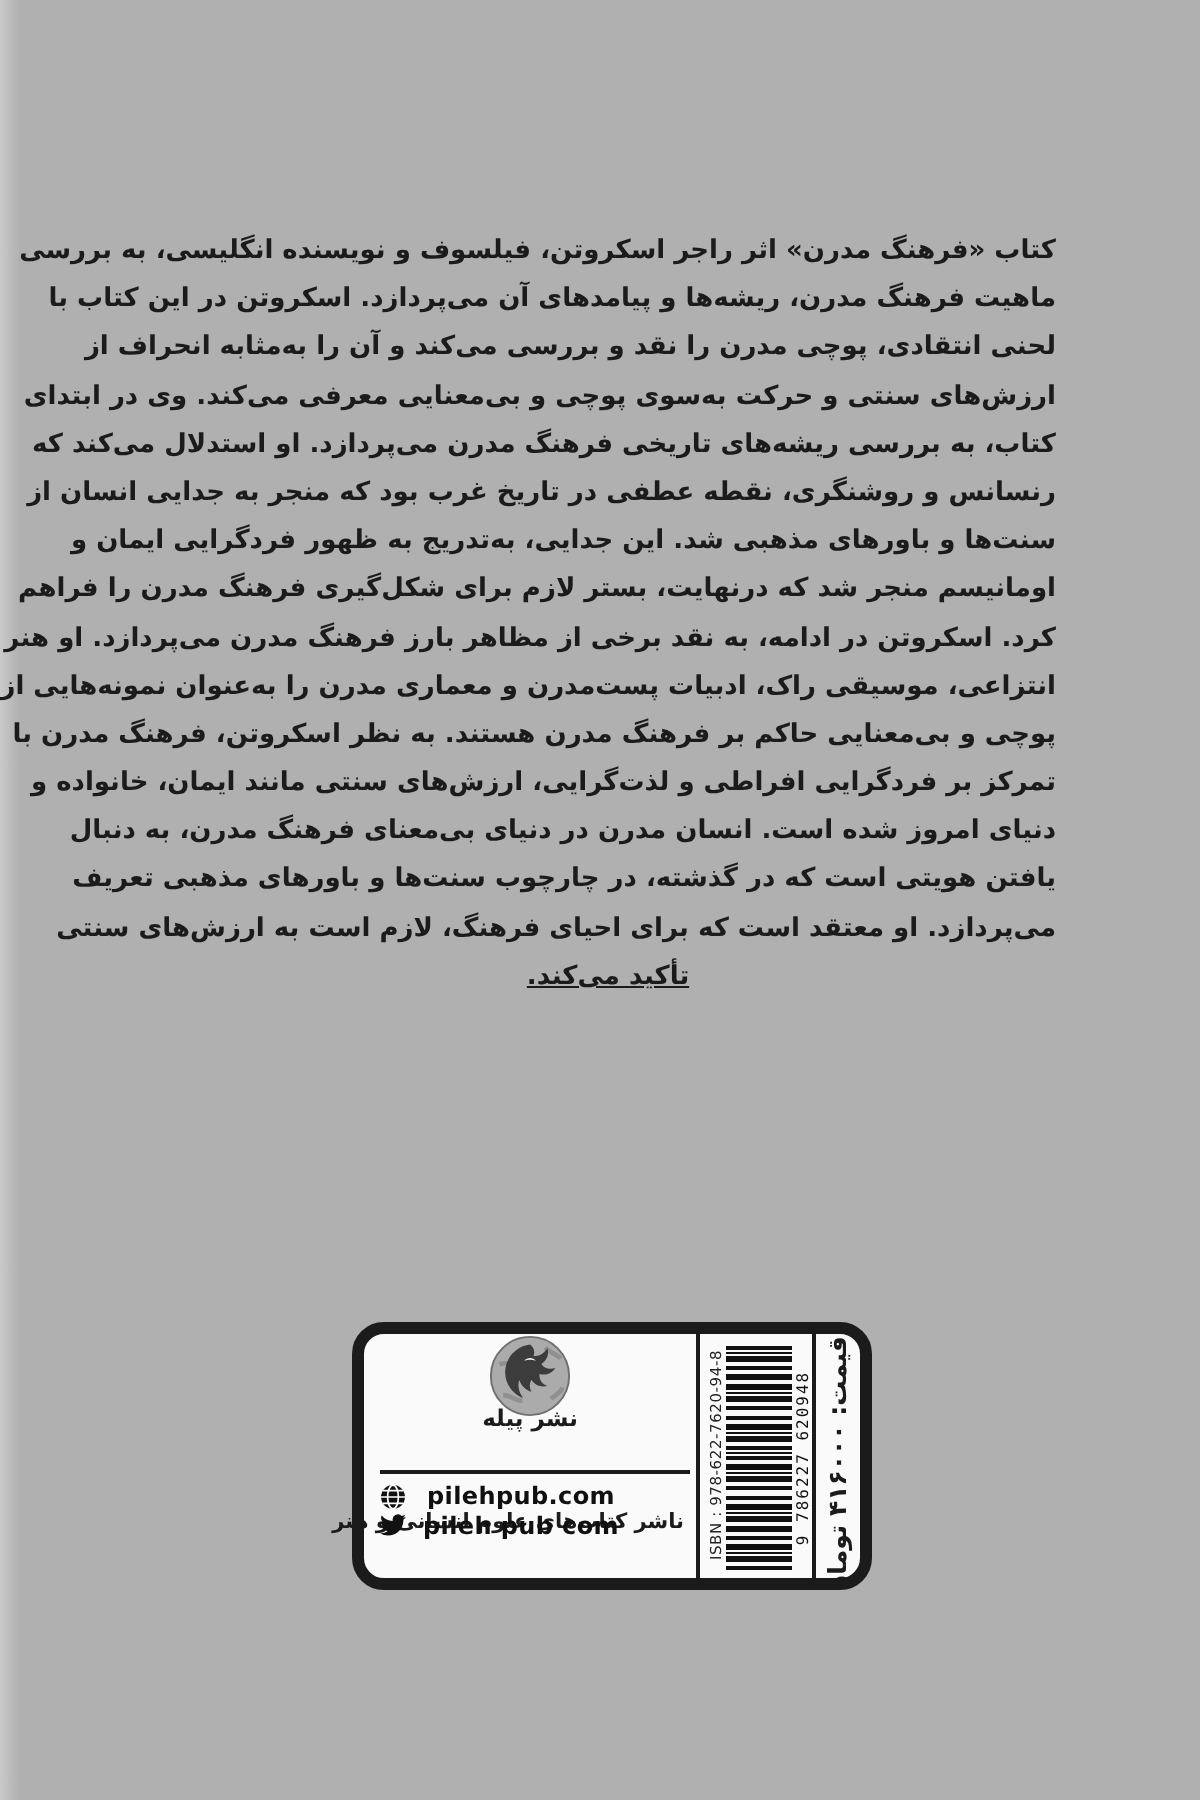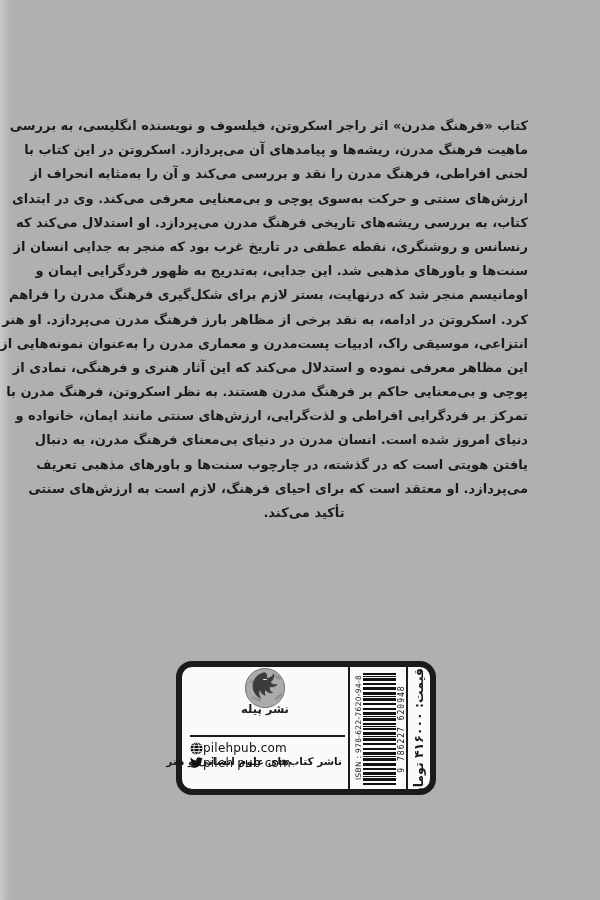--- a/index.html
+++ b/index.html
@@ -11,21 +11,21 @@
   .edge-light{position:absolute;left:0;top:0;width:10px;height:100%;
     background:linear-gradient(90deg,#c9c9c9,rgba(176,176,176,0));}
   
   .synopsis{position:absolute;top:114px;left:80px;right:72px;direction:rtl;}
   .line{
     height:24.2px;line-height:24.2px;
     font-size:13px;font-weight:700;color:var(--ink,#1b1b1b);
     text-align:justify;text-align-last:justify;-moz-text-align-last:justify;
     white-space:nowrap;overflow:visible;
   }
-  .line.last{text-align-last:center;-moz-text-align-last:center;}
+  .line.last{text-align-last:center;text-decoration:underline;-moz-text-align-last:center;}
   
   .pub-box{
     position:absolute;left:176px;top:661px;width:260px;height:134px;
     box-sizing:border-box;border:6px solid var(--ink,#1b1b1b);border-radius:16px;
     background:var(--paper,#fafafa);
   }
   .box-inner{position:relative;width:100%;height:100%;}
   .links-col{position:absolute;left:0;top:0;width:166px;height:122px;}
   .bc-col{position:absolute;left:166px;top:0;width:60px;height:122px;
     box-sizing:border-box;border-left:2px solid var(--ink,#1b1b1b);
@@ -35,22 +35,22 @@
   .logo-wrap{position:absolute;top:0;left:0;right:0;display:flex;justify-content:center;}
   .pub-name{position:absolute;top:36px;left:0;right:0;text-align:center;direction:rtl;
     font-size:11.5px;font-weight:700;color:var(--ink,#1b1b1b);line-height:13px;}
   .pub-tagline{position:absolute;top:50px;left:8px;width:152px;direction:rtl;
     font-size:10.5px;font-weight:700;color:var(--ink,#1b1b1b);line-height:16px;
     text-align:justify;text-align-last:justify;-moz-text-align-last:justify;white-space:nowrap;margin-top:36px;}
   .rule{position:absolute;top:68px;left:8px;width:155px;height:1.5px;background:var(--ink,#1b1b1b);}
   .link-rows{position:absolute;top:74px;left:8px;width:150px;}
   .link-row{display:flex;align-items:center;height:14.6px;}
   .link-row .icn{width:13px;height:13px;flex:0 0 13px;display:flex;}
-  .link-row .lbl{flex:1;text-align:left;padding-right:22px;
-    font-size:12px;font-weight:400;color:#101010;letter-spacing:.2px;}
+  .link-row .lbl{flex:1;text-align:center;padding-right:22px;
+    font-size:12px;font-weight:700;color:#101010;letter-spacing:.2px;}
   
   .isbn-vert{position:absolute;left:-51px;top:55px;width:120px;height:11px;
     transform:rotate(-90deg);text-align:center;
     font-size:7.5px;color:#222;letter-spacing:.3px;white-space:nowrap;
     font-family:"DejaVu Sans",sans-serif;}
   .barcode{position:absolute;left:-21px;top:40px;width:112px;height:44px;
     transform:rotate(-90deg);}
   .bars{width:112px;height:33px;background-color:var(--paper,#fafafa);
     background-image:
       repeating-linear-gradient(90deg,#111 0 2px,transparent 2px 5px),
@@ -65,29 +65,28 @@
 </style>
 </head>
 <body>
 
 <div class="page" style="--bg: #b0b0b0; --ink: #1b1b1b; --paper: #fafafa;">
   <div class="edge-light"></div>
 
   <div class="synopsis">
     <div class="line">کتاب «فرهنگ مدرن» اثر راجر اسکروتن، فیلسوف و نویسنده انگلیسی، به بررسی</div>
     <div class="line">ماهیت فرهنگ مدرن، ریشه‌ها و پیامدهای آن می‌پردازد. اسکروتن در این کتاب با</div>
-    <div class="line">لحنی افراطی، فرهنگ مدرن را نقد و بررسی می‌کند و آن را به‌مثابه انحراف از</div>
+    <div class="line">لحنی انتقادی، پوچی مدرن را نقد و بررسی می‌کند و آن را به‌مثابه انحراف از</div>
     <div class="line">ارزش‌های سنتی و حرکت به‌سوی پوچی و بی‌معنایی معرفی می‌کند. وی در ابتدای</div>
     <div class="line">کتاب، به بررسی ریشه‌های تاریخی فرهنگ مدرن می‌پردازد. او استدلال می‌کند که</div>
     <div class="line">رنسانس و روشنگری، نقطه عطفی در تاریخ غرب بود که منجر به جدایی انسان از</div>
     <div class="line">سنت‌ها و باورهای مذهبی شد. این جدایی، به‌تدریج به ظهور فردگرایی ایمان و</div>
     <div class="line">اومانیسم منجر شد که درنهایت، بستر لازم برای شکل‌گیری فرهنگ مدرن را فراهم</div>
     <div class="line">کرد. اسکروتن در ادامه، به نقد برخی از مظاهر بارز فرهنگ مدرن می‌پردازد. او هنر</div>
     <div class="line">انتزاعی، موسیقی راک، ادبیات پست‌مدرن و معماری مدرن را به‌عنوان نمونه‌هایی از</div>
-    <div class="line">این مظاهر معرفی نموده و استدلال می‌کند که این آثار هنری و فرهنگی، نمادی از</div>
     <div class="line">پوچی و بی‌معنایی حاکم بر فرهنگ مدرن هستند. به نظر اسکروتن، فرهنگ مدرن با</div>
     <div class="line">تمرکز بر فردگرایی افراطی و لذت‌گرایی، ارزش‌های سنتی مانند ایمان، خانواده و</div>
     <div class="line">دنیای امروز شده است. انسان مدرن در دنیای بی‌معنای فرهنگ مدرن، به دنبال</div>
     <div class="line">یافتن هویتی است که در گذشته، در چارچوب سنت‌ها و باورهای مذهبی تعریف</div>
     <div class="line">می‌پردازد. او معتقد است که برای احیای فرهنگ، لازم است به ارزش‌های سنتی</div>
     <div class="line last">تأکید می‌کند.</div>
   </div>
 
   <div class="pub-box">
     <div class="box-inner">

